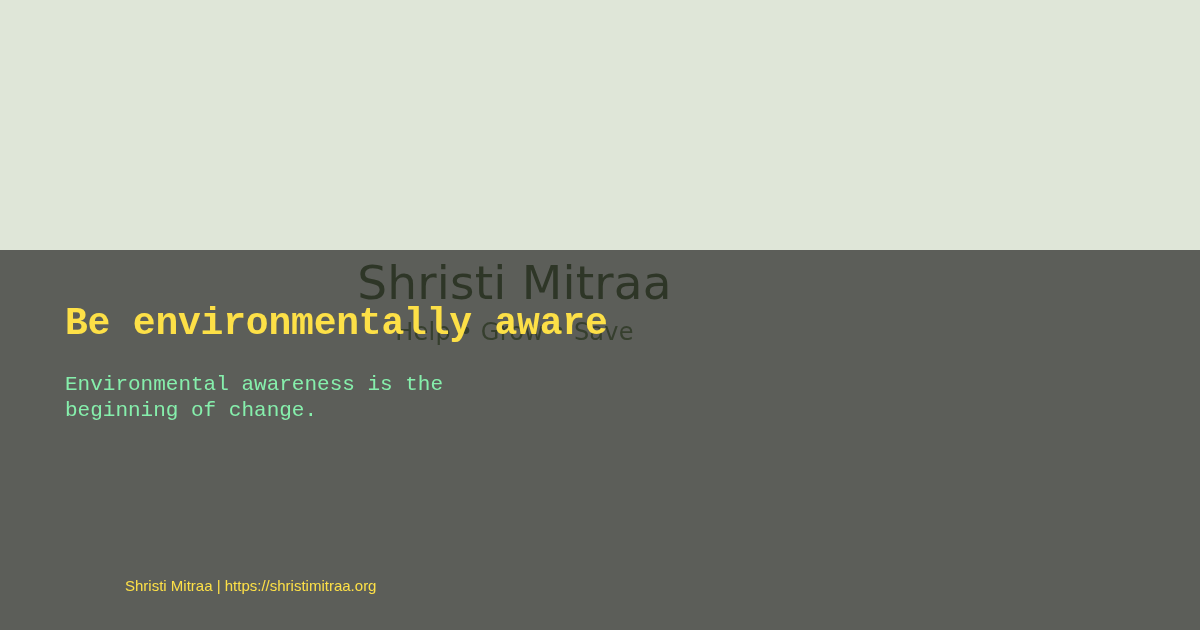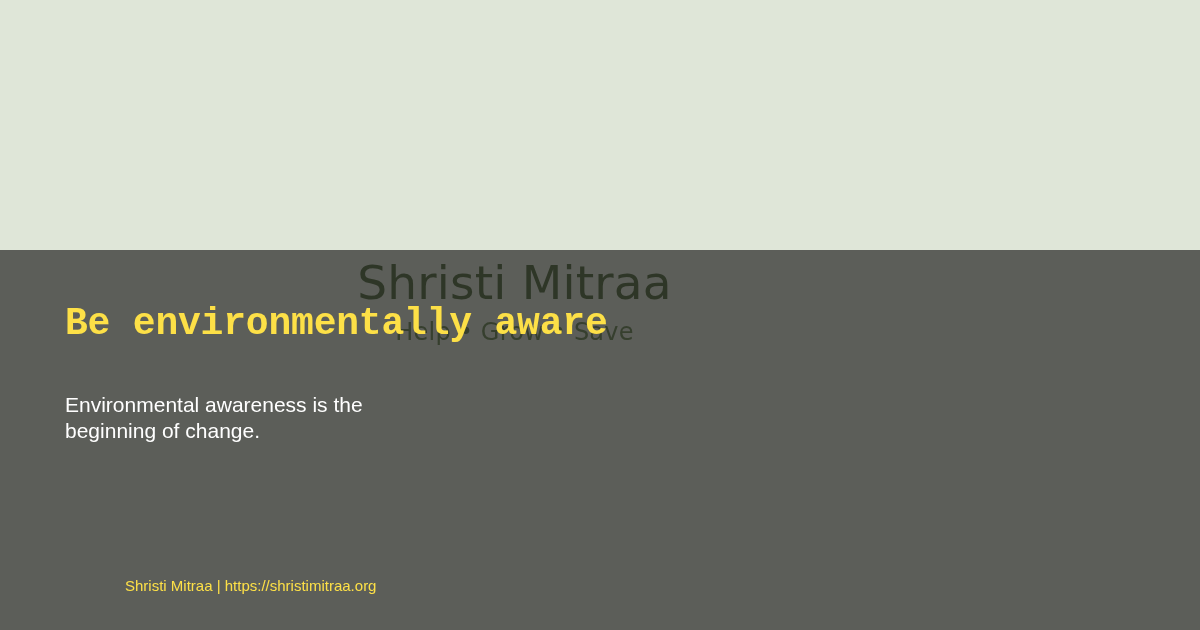--- a/index.html
+++ b/index.html
@@ -79,28 +79,28 @@
     font-weight: 700;
     line-height: 46px;
     letter-spacing: -0.2px;
     color: #fde047;
     white-space: nowrap;
   }
 
   #subtitle {
     position: absolute;
     left: 65px;
-    top: 392px;
+    top: 372px;
     width: 430px;
     margin: 0;
-    font-family: Liberation Sans, sans-serif;
+    font-family: Liberation Mono, monospace;
     font-size: 21px;
     font-weight: 400;
     line-height: 26px;
-    color: #ffffff;
+    color: #86efac;
   }
   #subtitle .sub-line {
     display: block;
   }
 
   
   #footer {
     position: absolute;
     left: 125px;
     top: 572px;

